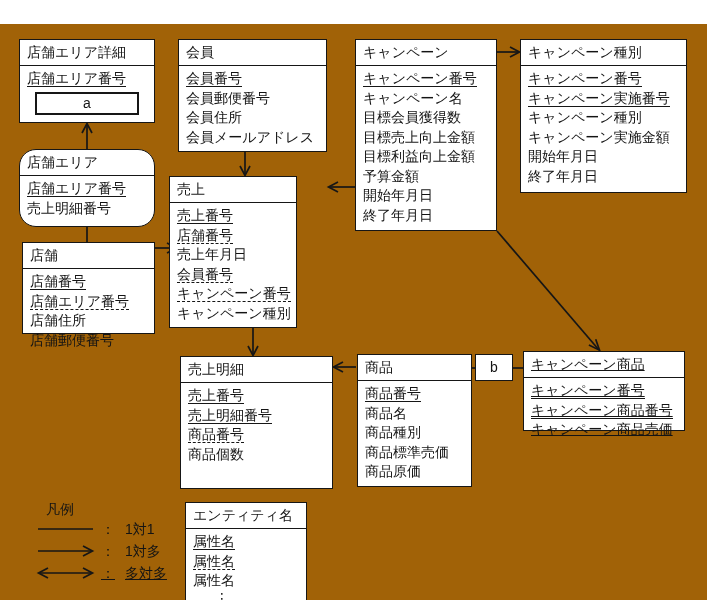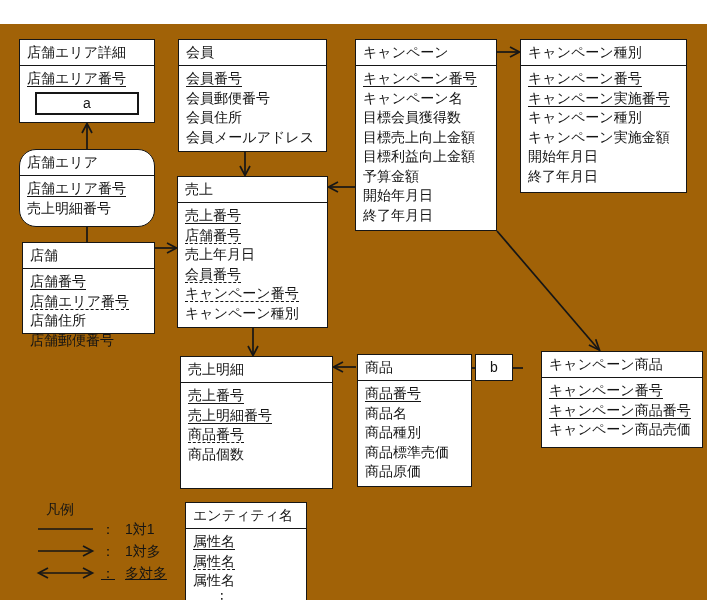--- a/index.html
+++ b/index.html
@@ -116,21 +116,21 @@
   <div class="entity" style="left:178px;top:15px;width:149px;height:113px;">
     <div class="hdr">会員</div>
     <div class="attrs">
       <div class="attr"><span class="pk">会員番号</span></div>
       <div class="attr"><span>会員郵便番号</span></div>
       <div class="attr"><span>会員住所</span></div>
       <div class="attr"><span>会員メールアドレス</span></div>
     </div>
   </div>
 
-  <div class="entity" style="left:177px;top:152px;width:151px;height:152px;">
+  <div class="entity" style="left:169px;top:152px;width:128px;height:152px;">
     <div class="hdr">売上</div>
     <div class="attrs">
       <div class="attr"><span class="pk">売上番号</span></div>
       <div class="attr"><span class="fk">店舗番号</span></div>
       <div class="attr"><span>売上年月日</span></div>
       <div class="attr"><span class="fk">会員番号</span></div>
       <div class="attr"><span class="fk">キャンペーン番号</span></div>
       <div class="attr"><span>キャンペーン種別</span></div>
     </div>
   </div>
@@ -177,21 +177,21 @@
       <div class="attr"><span class="pk">商品番号</span></div>
       <div class="attr"><span>商品名</span></div>
       <div class="attr"><span>商品種別</span></div>
       <div class="attr"><span>商品標準売価</span></div>
       <div class="attr"><span>商品原価</span></div>
     </div>
   </div>
 
   <div class="blank-box" style="left:475px;top:330px;width:38px;height:27px;line-height:24px;">b</div>
 
-  <div class="entity" style="left:541px;top:327px;width:162px;height:97px;">
+  <div class="entity" style="left:523px;top:327px;width:162px;height:80px;text-decoration:underline;">
     <div class="hdr">キャンペーン商品</div>
     <div class="attrs">
       <div class="attr"><span class="pk">キャンペーン番号</span></div>
       <div class="attr"><span class="pk">キャンペーン商品番号</span></div>
       <div class="attr"><span>キャンペーン商品売価</span></div>
     </div>
   </div>
 
   <div class="txt" style="left:46px;top:477px;">凡例</div>
   <div class="legend-row" style="left:101px;top:497px;">

